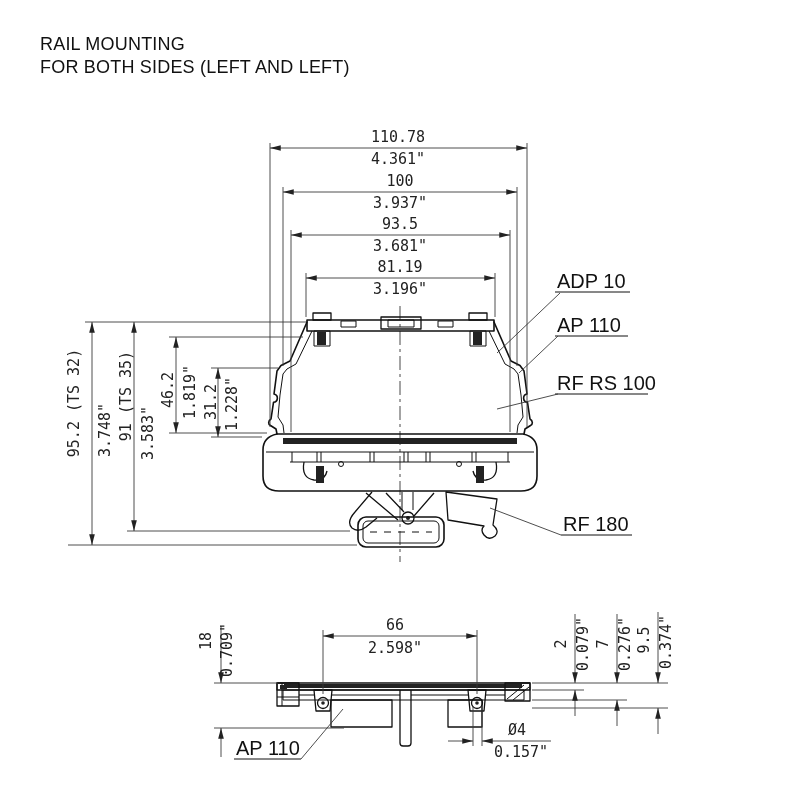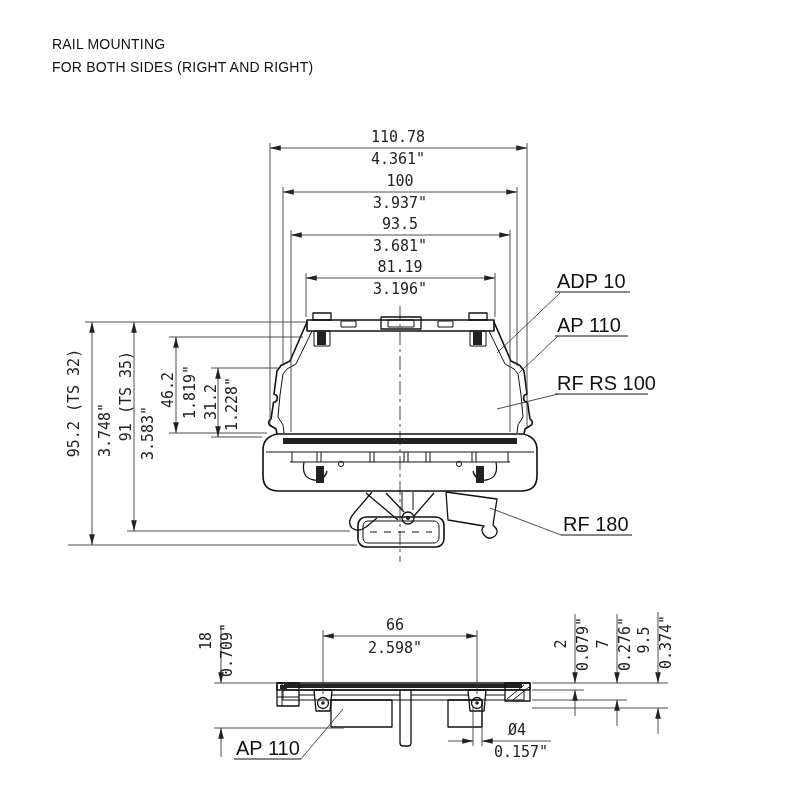--- a/index.html
+++ b/index.html
@@ -1,34 +1,34 @@
 <!DOCTYPE html>
 <html><head>
 <meta charset="utf-8">
 <style>
   html,body{margin:0;padding:0;background:#fff;}
   body{width:800px;height:800px;position:relative;font-family:"Liberation Sans",sans-serif;}
-  .title{position:absolute;left:52px;top:33px;font-size:14px;color:#111;line-height:23px;letter-spacing:.2px;white-space:nowrap;}
+  .title{position:absolute;left:40px;top:33px;font-size:18px;color:#111;line-height:23px;letter-spacing:.2px;white-space:nowrap;}
   svg{position:absolute;left:0;top:0;}
   svg text{font-family:"DejaVu Sans Mono",monospace;font-size:15px;fill:#222;stroke:none;}
   svg text.lbl{font-family:"Liberation Sans",sans-serif;font-size:20px;fill:#111;}
   .thin{stroke:#3a3a3a;stroke-width:.9;fill:none;}
   .out{stroke:#111;fill:none;stroke-width:1.6;stroke-linejoin:round;stroke-linecap:round;}
   .det{stroke:#111;fill:none;stroke-width:1;stroke-linejoin:round;}
   .med{stroke:#111;fill:none;stroke-width:1.3;stroke-linejoin:round;}
   .dark{fill:#222;stroke:none;}
   .cl{stroke:#333;stroke-width:.9;fill:none;stroke-dasharray:14 4 3 4;}
   .dash{stroke:#111;stroke-width:1;fill:none;stroke-dasharray:7 7;}
 </style>
 </head>
 <body>
 
 <div class="title">
   <div>RAIL MOUNTING</div>
-  <div>FOR BOTH SIDES (RIGHT AND RIGHT)</div>
+  <div>FOR BOTH SIDES (LEFT AND LEFT)</div>
 </div>
 
 <svg width="800" height="800" viewBox="0 0 800 800">
   <defs>
     <marker id="arr" viewBox="0 0 12 8" refX="11.5" refY="4" markerWidth="13" markerHeight="9" orient="auto-start-reverse" markerUnits="strokeWidth">
       <path d="M11.5,4 L0.5,1.1 L0.5,6.9 Z" fill="#222"></path>
     </marker>
     <pattern id="hatch" width="4" height="4" patternUnits="userSpaceOnUse" patternTransform="rotate(45)">
       <line x1="0" y1="0" x2="0" y2="4" stroke="#333" stroke-width="1.4"></line>
     </pattern>

